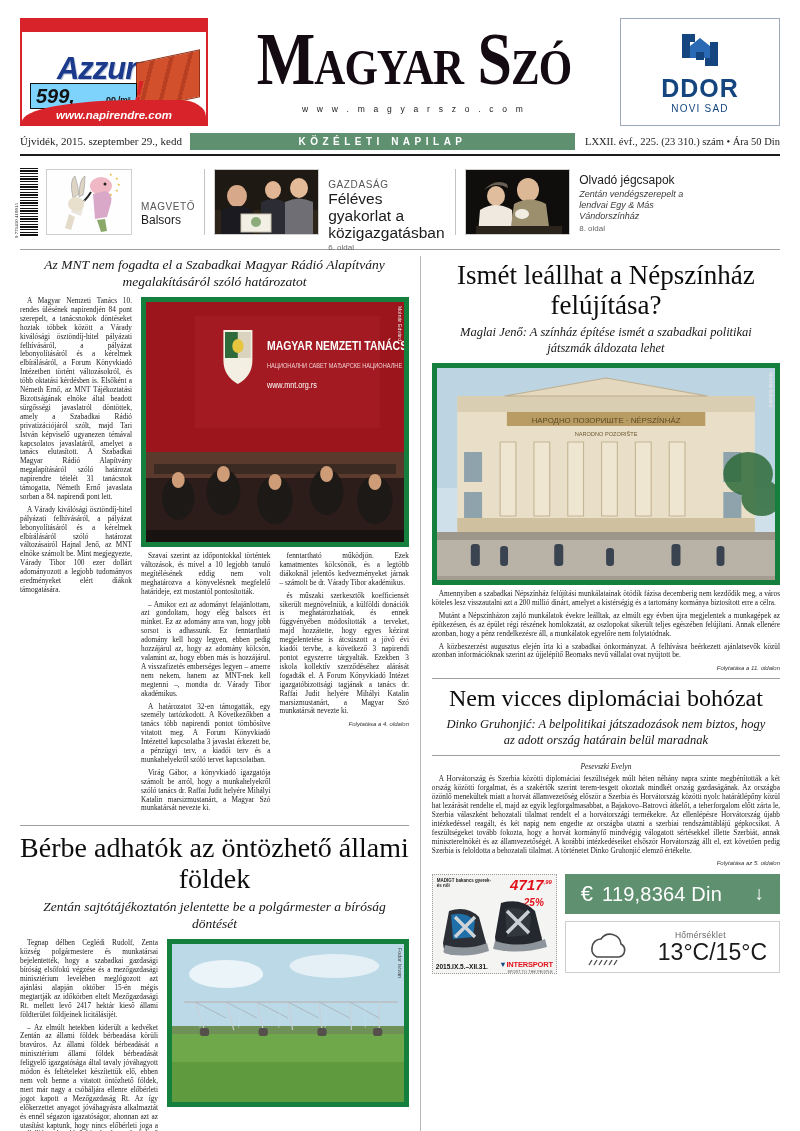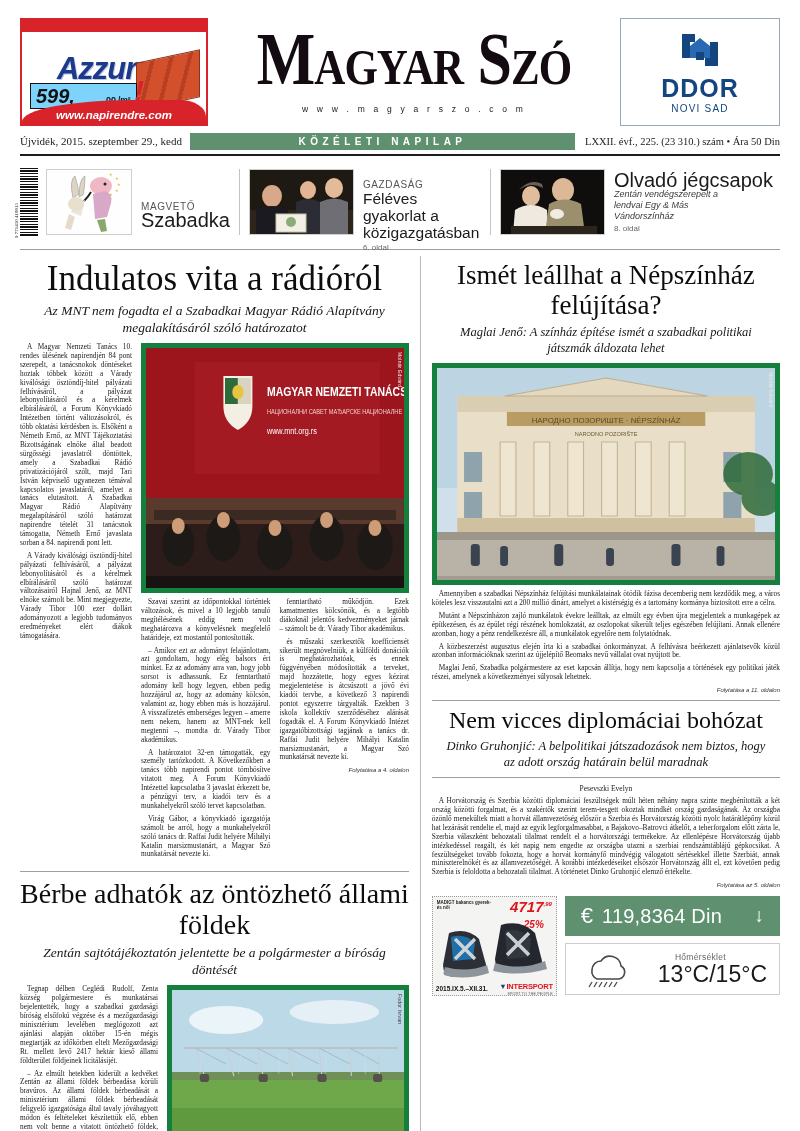--- a/index.html
+++ b/index.html
@@ -81,21 +81,21 @@
   .barcode{width:18px;height:68px;position:relative;margin-right:8px;
     background:repeating-linear-gradient(to bottom,#111 0 1px,#fff 1px 2px,#111 2px 4px,#fff 4px 5px,#111 5px 6px,#fff 6px 8px);}
   .barcode-num{position:absolute;left:-1px;bottom:-2px;font-size:5px;transform:rotate(-90deg);transform-origin:left bottom;color:#111;white-space:nowrap;}
   .tphoto{border:1px solid #cfcfcf;box-sizing:border-box;}
   .tp-magveto{width:86px;height:66px;background:#fdfdfd;position:relative;overflow:hidden;}
   .tp-gazd{width:105px;height:66px;background:#2a2117;position:relative;overflow:hidden;}
   .tp-olv{width:105px;height:66px;background:#161310;position:relative;overflow:hidden;}
   .tlabel{font-family:"Liberation Sans",sans-serif;padding-left:9px;}
   .tkicker{font-size:10px;letter-spacing:.6px;color:#555;text-transform:uppercase;margin-top:26px;}
   .ttitle{font-size:15.5px;color:#1b1b1b;line-height:17px;font-weight:400;}
-  .ttitle-lg{font-size:20px;}
+  .ttitle-lg{font-size:12px;}
   .tsub{font-size:9px;font-style:italic;color:#3a3a3a;line-height:11px;}
   .tpage{font-size:8px;color:#666;margin-top:2px;}
 
   
   .maingrid{display:flex;margin-top:6px;}
   .col-left{width:455px;}
   .col-div{width:1px;background:#b9b9b9;margin:0 11px;align-self:stretch;}
   .col-right{flex:1;}
 
   h1.lead{
@@ -116,21 +116,21 @@
   .bcol p:first-child{text-indent:7px;}
 
   .photo{position:relative;overflow:hidden;border:5px solid #15803d;box-sizing:border-box;}
   .credit{
     position:absolute;right:1px;top:4px;font-size:5px;color:#e9e9e9;
     font-family:"Liberation Sans",sans-serif;
     writing-mode:vertical-rl;letter-spacing:.2px;
   }
   .credit.dark{color:#3a3a3a;}
   .contd{font-family:"Liberation Sans",sans-serif;font-size:6px;color:#333;text-align:right;font-style:italic;margin-top:2px;}
-  .byline{font-family:"Liberation Serif",serif;font-size:7.5px;text-align:center;color:#222;margin:3px 0 4px 0;}
+  .byline{font-family:"Liberation Serif",serif;font-size:7.5px;text-align:center;color:#222;margin:3px 0 4px 0;font-style:italic;}
 
   
   .ph-mnt{width:100%;height:250px;background:#8d1016;position:relative;}
   .ph-theatre{width:100%;height:222px;background:#b9ccd8;position:relative;}
   .ph-field{width:100%;height:168px;background:#a9cfe0;position:relative;}
 
   
   .footrow{display:flex;align-items:flex-start;gap:8px;margin-top:6px;}
   .ad-sport{
     width:125px;height:100px;border:1px dotted #9a9a9a;box-sizing:border-box;background:#f4f4f2;
@@ -239,21 +239,21 @@
             <text x="62" y="6">★</text>
               <text x="68" y="10">★</text>
               <text x="70" y="16">★</text>
             <text x="68" y="22">★</text>
               <text x="62" y="26">★</text>
           </g>
         </svg>
       </div>
       <div class="tlabel">
         <div class="tkicker">MAGVETŐ</div>
-        <div class="ttitle ttitle-lg">Szabadka</div>
+        <div class="ttitle ttitle-lg">Balsors</div>
       </div>
     </div>
 
     <div class="tsr-sep"></div>
 
     <div class="teaser">
       <div class="tphoto tp-gazd">
         <svg width="103" height="64" viewBox="0 0 103 64" aria-hidden="true">
           <rect width="103" height="64" fill="#1f1913"></rect>
           <rect y="40" width="103" height="24" fill="#2e251a"></rect>
@@ -295,21 +295,20 @@
         <div class="tpage">8. oldal</div>
       </div>
     </div>
   </div>
   <div class="hr-thin"></div>
 
   <div class="maingrid">
 
     <div class="col-left">
 
-      <h1 class="lead">Indulatos vita a rádióról</h1>
       <div class="deck">Az MNT nem fogadta el a Szabadkai Magyar Rádió Alapítvány megalakításáról szóló határozatot</div>
 
       <div class="cols-3">
         <div class="bcol" style="width:112px;">
           <p>A Magyar Nemzeti Tanács 10. rendes ülésének napirendjén 84 pont szerepelt, a tanácsnokok döntéseket hoztak többek között a Várady kiválósági ösztöndíj-hitel pályázati felhívásáról, a pályázat lebonyolításáról és a kérelmek elbírálásáról, a Forum Könyvkiadó Intézetben történt változásokról, és több oktatási kérdésben is. Elsőként a Németh Ernő, az MNT Tájékoztatási Bizottságának elnöke által beadott sürgősségi javaslatról döntöttek, amely a Szabadkai Rádió privatizációjáról szólt, majd Tari István képviselő ugyanezen témával kapcsolatos javaslatáról, amelyet a tanács elutasított. A Szabadkai Magyar Rádió Alapítvány megalapításáról szóló határozat napirendre tételét 31 tanácsnok támogatta, Németh Ernő javaslata sorban a 84. napirendi pont lett.</p>
           <p>A Várady kiválósági ösztöndíj-hitel pályázati felhívásáról, a pályázat lebonyolításáról és a kérelmek elbírálásáról szóló határozat változásairól Hajnal Jenő, az MNT elnöke számolt be. Mint megjegyezte, Várady Tibor 100 ezer dollárt adományozott a legjobb tudományos eredményeket elért diákok támogatására.</p>
         </div>
         <div style="flex:1;">
           <div class="photo ph-mnt">
             <svg width="100%" height="250" viewBox="0 0 320 250" preserveAspectRatio="none" aria-hidden="true">
@@ -471,21 +470,20 @@
           </g>
           <rect y="208" width="300" height="14" fill="#a49c90"></rect>
         </svg>
         <span class="credit">Molnár Edvárd</span>
       </div>
 
       <div class="bcol" style="margin-top:5px;">
         <p>Amennyiben a szabadkai Népszínház felújítási munkálatainak ötödik fázisa decemberig nem kezdődik meg, a város köteles lesz visszautalni azt a 200 millió dinárt, amelyet a kistérségig és a tartomány kormánya biztosított erre a célra.</p>
         <p>Mutánt a Népszínházon zajló munkálatok évekre leálltak, az elmúlt egy évben újra megjelentek a munkagépek az építkezésen, és az épület régi részének homlokzatát, az oszlopokat sikerült teljes egészében felújítani. Annak ellenére azonban, hogy a pénz rendelkezésre áll, a munkálatok egyelőre nem folytatódnak.</p>
         <p>A közbeszerzést augusztus elején írta ki a szabadkai önkormányzat. A felhívásra beérkezett ajánlatsevők közül azonban információknak szerint az újjelépítő Beomaks nevű vállalat ovat nyújtott be.</p>
-        <p>Maglai Jenő, Szabadka polgármestere az eset kapcsán állítja, hogy nem kapcsolja a történések egy politikai játék részei, amelynek a következményei súlyosak lehetnek.</p>
         <div class="contd">Folytatása a 11. oldalon</div>
       </div>
 
       <div class="hr-thin"></div>
 
       <h1 class="lead sm" style="font-size:24px;line-height:27px;">Nem vicces diplomáciai bohózat</h1>
       <div class="deck sm">Dinko Gruhonjić: A belpolitikai játszadozások nem biztos, hogy az adott ország határain belül maradnak</div>
       <div class="hr-thin"></div>
       <div class="byline">Pesevszki Evelyn</div>
 

